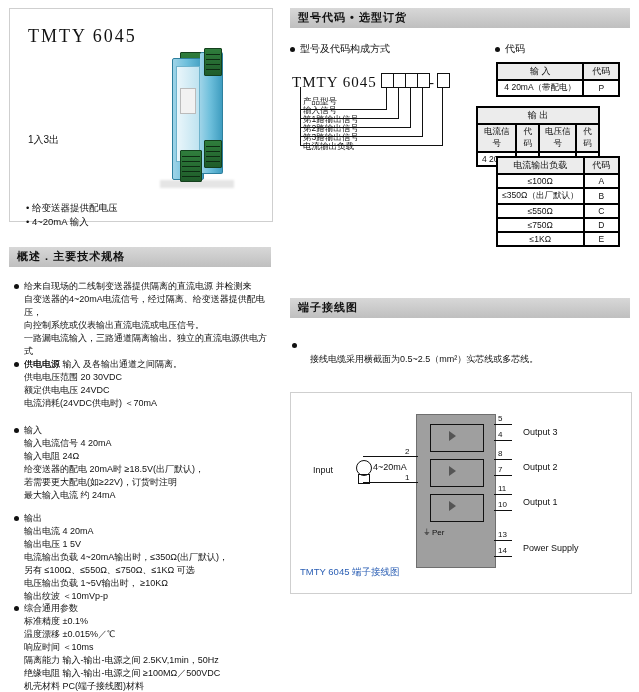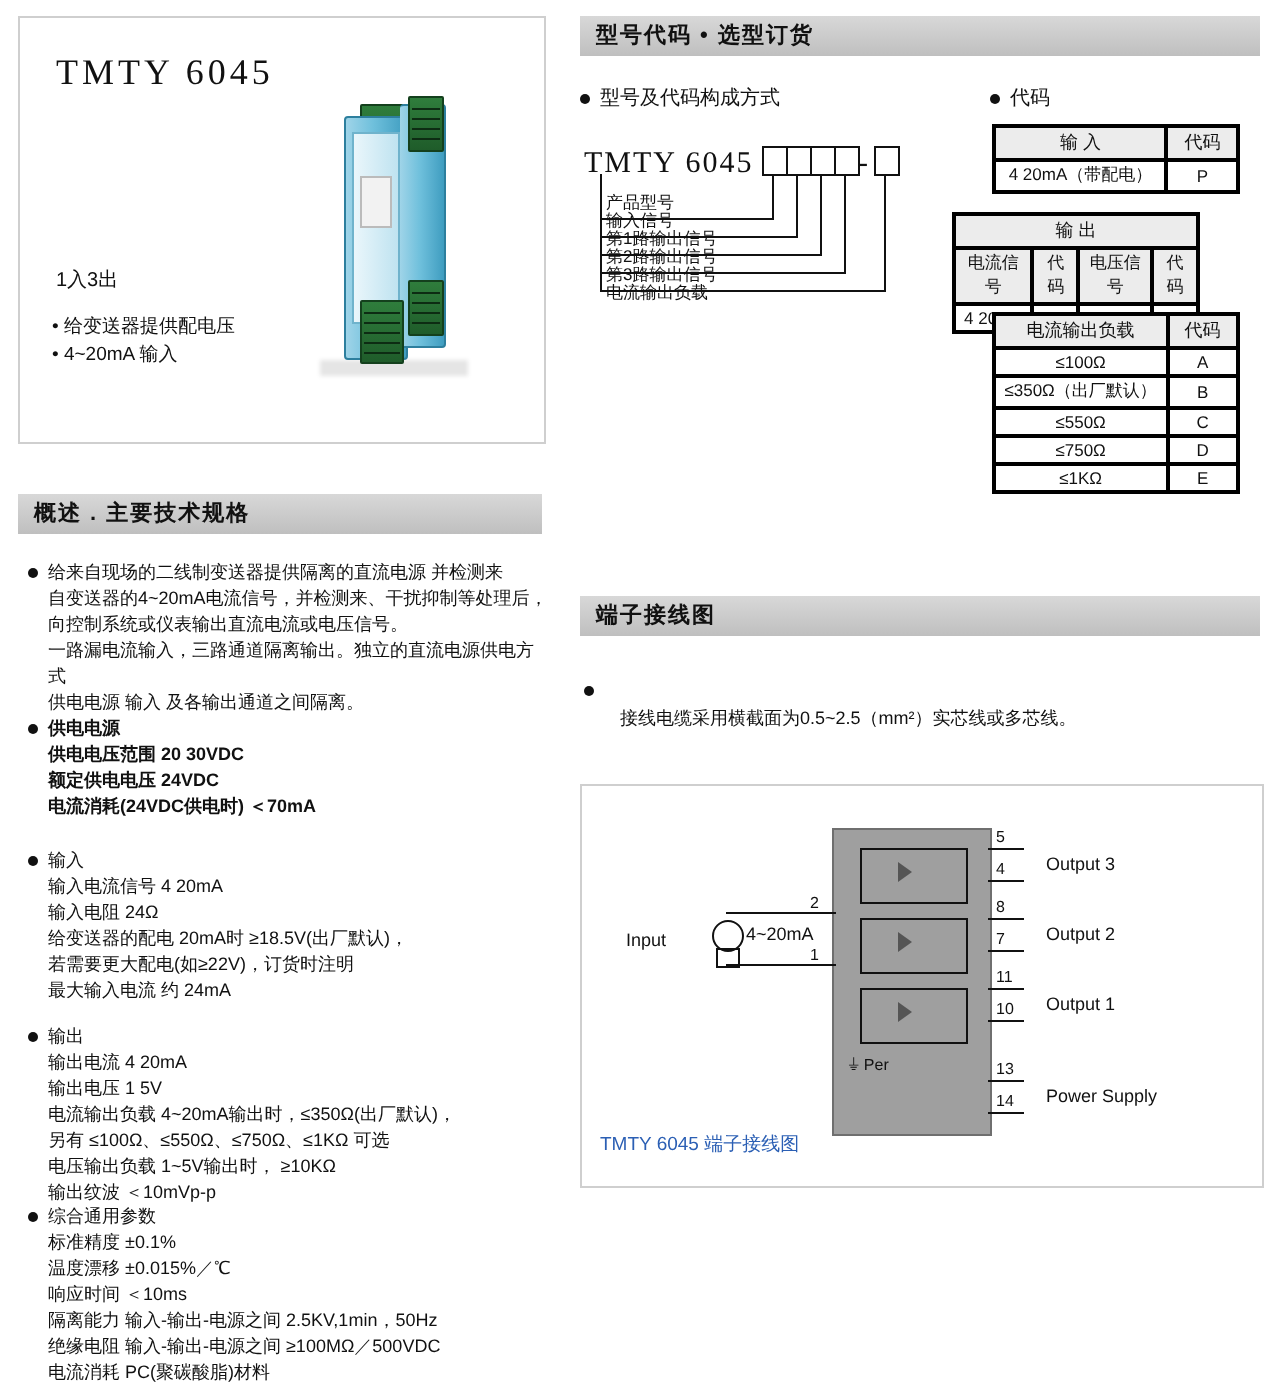--- a/index.html
+++ b/index.html
@@ -7,21 +7,21 @@
   .page{position:relative;width:639px;height:692px;overflow:hidden;}
 
   
   .bar{position:absolute;height:20px;background:linear-gradient(to bottom,#d8d8d8,#bfbfbf);}
   .bar .bartext{position:absolute;left:8px;top:2px;font-size:11px;font-weight:bold;color:#111;letter-spacing:1px;}
 
   
   .panelbox{position:absolute;border:1px solid #cfcfcf;background:#fff;}
   .prod-title{position:absolute;font-family:"Liberation Serif",serif;font-size:18px;letter-spacing:2px;color:#111;}
   .prod-sub{position:absolute;font-size:10px;color:#111;}
-  .bullet-line{position:absolute;font-size:9.5px;color:#111;line-height:14px;}
+  .bullet-line{position:absolute;font-size:9.5px;color:#111;line-height:14px;margin-top:44px;}
 
   
   .dev{position:absolute;}
   .dev-body{position:absolute;background:linear-gradient(to right,#9fd4e8,#6fc0dc 45%,#3f9dc0);border:1px solid #2d7f9e;border-radius:2px;}
   .dev-face{position:absolute;background:linear-gradient(to right,#eaf6fb,#bfe3f0);border:1px solid #6fb3cc;}
   .dev-term{position:absolute;background:linear-gradient(to bottom,#2f7d3c,#1f5c2a);border:1px solid #14401d;border-radius:1px;}
   .dev-term i{position:absolute;left:1px;width:calc(100% - 2px);height:1px;background:#0d2c13;display:block;}
   .dev-label{position:absolute;background:#f2f2f2;border:1px solid #bbb;}
   .dev-shadow{position:absolute;background:rgba(0,0,0,.10);filter:blur(1px);}
 
@@ -212,27 +212,27 @@
     </tr>
   </tbody>
     </table>
 
   <div class="bar" style="left:9px;top:247px;width:262px;">
     <span class="bartext">概述 . 主要技术规格</span>
   </div>
 
   <div class="spec sbullet" style="left:24px;top:280px;width:250px;">
     <div>给来自现场的二线制变送器提供隔离的直流电源  并检测来</div>
-    <div>自变送器的4~20mA电流信号，并检测来、干扰抑制等处理后，</div>
+    <div>自变送器的4~20mA电流信号，经过隔离、给变送器提供配电压，</div>
     <div>向控制系统或仪表输出直流电流或电压信号。</div>
     <div>一路漏电流输入，三路通道隔离输出。独立的直流电源供电方式</div>
     <div>供电电源  输入  及各输出通道之间隔离。</div>
   </div>
 
-  <div class="spec sbullet" style="left:24px;top:358px;width:250px;font-weight:bold;">
+  <div class="spec sbullet" style="left:24px;top:358px;width:250px;">
     <div>供电电源</div>
     <div>供电电压范围   20  30VDC</div>
     <div>额定供电电压   24VDC</div>
     <div>电流消耗(24VDC供电时)  ＜70mA</div>
   </div>
 
   <div class="spec sbullet" style="left:24px;top:424px;width:255px;">
     <div>输入</div>
     <div>输入电流信号  4   20mA</div>
     <div>输入电阻  24Ω</div>
@@ -251,21 +251,21 @@
     <div>输出纹波  ＜10mVp-p</div>
   </div>
 
   <div class="spec sbullet" style="left:24px;top:602px;width:258px;">
     <div>综合通用参数</div>
     <div>标准精度  ±0.1%</div>
     <div>温度漂移  ±0.015%／℃</div>
     <div>响应时间  ＜10ms</div>
     <div>隔离能力  输入-输出-电源之间 2.5KV,1min，50Hz</div>
     <div>绝缘电阻  输入-输出-电源之间   ≥100MΩ／500VDC</div>
-    <div>电流消耗  PC(聚碳酸脂)材料</div>
+    <div>机壳材料  PC(端子接线图)材料</div>
 
   </div>
 
   <div class="bar" style="left:290px;top:298px;width:340px;">
     <span class="bartext">端子接线图</span>
   </div>
 
   <div class="note" style="left:302px;top:338px;width:330px;">
     <span class="dot" style="margin-left:-10px;"></span>
     <div style="margin-left:8px;">接线电缆采用横截面为0.5~2.5（mm²）实芯线或多芯线。</div>

